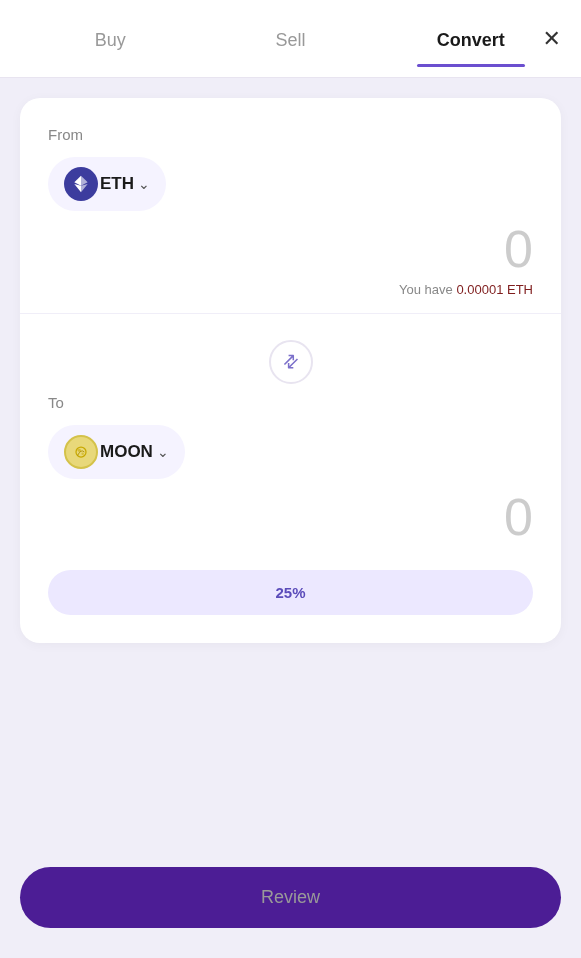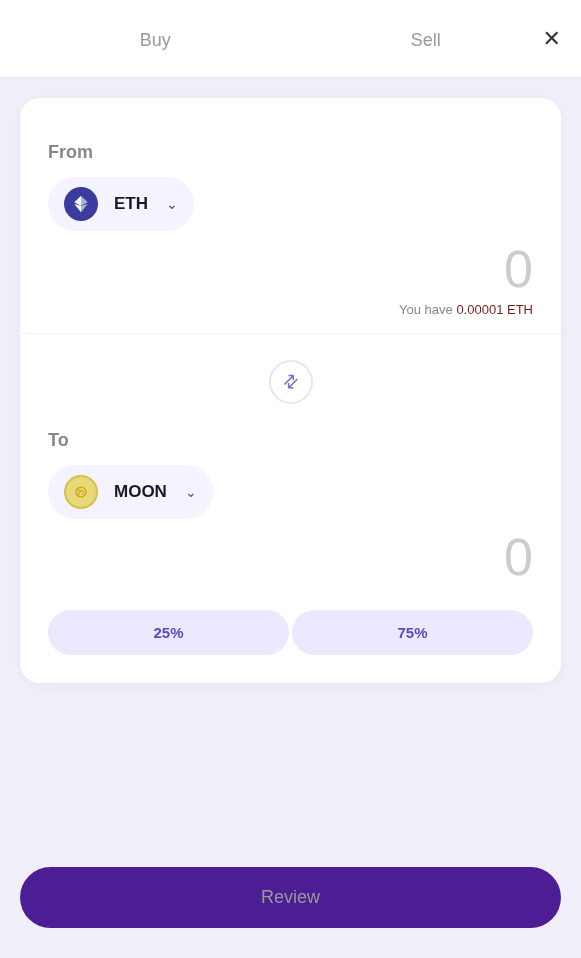--- a/index.html
+++ b/index.html
@@ -77,31 +77,30 @@
     
     .card {
       background: #ffffff;
       border-radius: 20px;
       padding: 28px 28px 28px;
       box-shadow: 0 2px 12px rgba(0,0,0,0.04);
     }
 
     
     .section-label {
-      font-size: 18px;
+      font-size: 15px;
       color: #888;
       margin-bottom: 14px;
-      font-weight: 700;
-      margin-top: 16px;
+      font-weight: 400;
     }
 
     .token-selector {
       display: inline-flex;
       align-items: center;
-      gap: 16px;
+      gap: 2px;
       background: #f5f3ff;
       border-radius: 50px;
       padding: 10px 16px;
       cursor: pointer;
       border: none;
     }
 
     .token-icon {
       width: 34px;
       height: 34px;
@@ -243,20 +242,23 @@
   </style>
 </head>
 <body>
 
 <div class="tab-bar">
   <div class="tab-item">
     <span>Buy</span>
   </div>
   <div class="tab-item">
     <span>Sell</span>
+  </div>
+  <div class="tab-item active">
+    <span>Convert</span>
   </div>
   <div class="close-btn">
     <span>✕</span>
   </div>
 </div>
 
 <div class="main-content">
   <div class="card">
 
     <div>
@@ -300,21 +302,20 @@
           </svg>
         </div>
         <span class="token-name">MOON</span>
         <span class="chevron-down">⌄</span>
       </button>
       <div class="amount-display">0</div>
     </div>
 
     <div class="percent-buttons">
       <button class="percent-btn">25%</button>
-      <button class="percent-btn">75%</button>
     </div>
 
   </div>
 </div>
 
 <div class="spacer"></div>
 
 <div class="review-section">
   <button class="review-btn">Review</button>
 </div>

